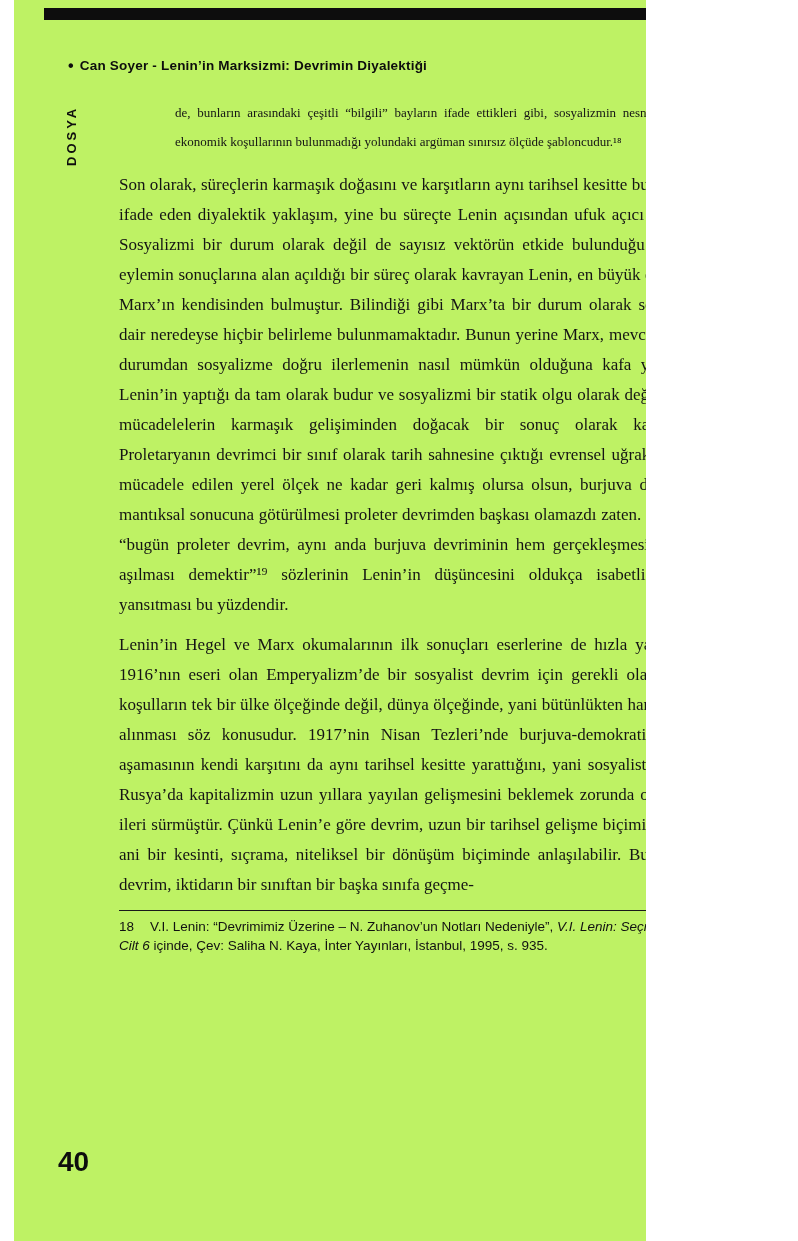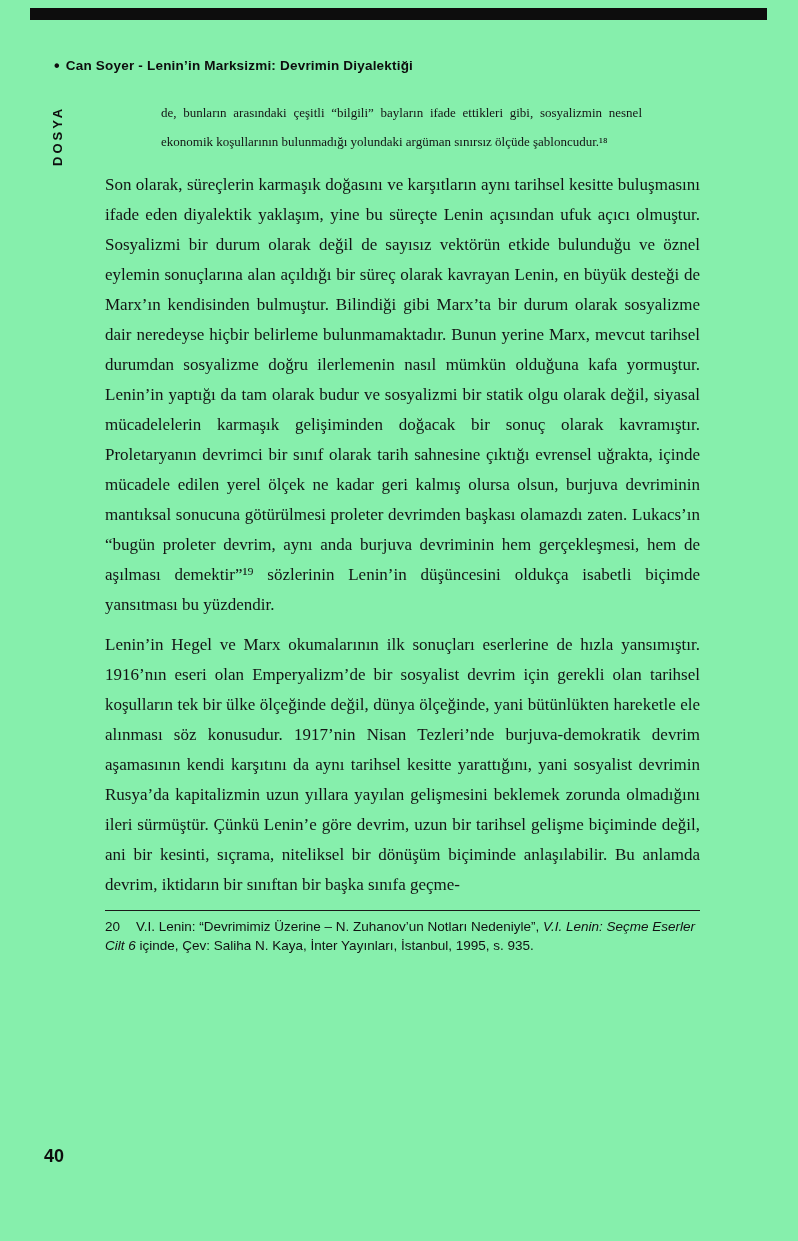--- a/index.html
+++ b/index.html
@@ -1,22 +1,23 @@
 <!DOCTYPE html>
 <html><head>
 <meta charset="utf-8">
 <style>
   html,body { margin:0; padding:0; background:#ffffff; }
   .page {
     position:relative;
-    width:798px; height:1241px;
-    background:#86efac;
+    width:632px; height:1241px;
+    background:#bef264;
     color:#141414;
     font-family:"Liberation Serif", serif;
     overflow:hidden;
+    margin-left:14px;
   }
   .topbar {
     position:absolute; left:30px; top:8px;
     width:737px; height:12px;
     background:#0d0d0d;
   }
   .header {
     position:absolute; left:54px; top:57px;
     font-family:"Liberation Sans", sans-serif;
     font-size:13.5px; font-weight:bold;
@@ -56,21 +57,21 @@
     font-family:"Liberation Sans", sans-serif;
     font-size:13.5px; line-height:19px;
     color:#111;
   }
   .footnote { margin:0 0 4px 0; text-align:left; }
   .fn-num { margin-right:16px; }
   .italic { font-style:italic; }
   .pagenum {
     position:absolute; left:44px; top:1146px;
     font-family:"Liberation Sans", sans-serif;
-    font-size:18px; font-weight:bold; color:#0d0d0d;
+    font-size:28px; font-weight:bold; color:#0d0d0d;
   }
 </style>
 </head>
 <body>
 
 <div class="page">
 
   <div class="topbar"></div>
 
   <div class="header">
@@ -82,21 +83,21 @@
   <div class="content">
 
     <div class="blockquote">de, bunların arasındaki çeşitli “bilgili” bayların ifade ettikleri gibi, sosyalizmin nesnel ekonomik koşullarının bulunmadığı yolundaki argüman sınırsız ölçüde şabloncudur.¹⁸</div>
 
     <p class="para">Son olarak, süreçlerin karmaşık doğasını ve karşıtların aynı tarihsel kesitte buluşmasını ifade eden diyalektik yaklaşım, yine bu süreçte Lenin açısından ufuk açıcı olmuştur. Sosyalizmi bir durum olarak değil de sayısız vektörün etkide bulunduğu ve öznel eylemin sonuçlarına alan açıldığı bir süreç olarak kavrayan Lenin, en büyük desteği de Marx’ın kendisinden bulmuştur. Bilindiği gibi Marx’ta bir durum olarak sosyalizme dair neredeyse hiçbir belirleme bulunmamaktadır. Bunun yerine Marx, mevcut tarihsel durumdan sosyalizme doğru ilerlemenin nasıl mümkün olduğuna kafa yormuştur. Lenin’in yaptığı da tam olarak budur ve sosyalizmi bir statik olgu olarak değil, siyasal mücadelelerin karmaşık gelişiminden doğacak bir sonuç olarak kavramıştır. Proletaryanın devrimci bir sınıf olarak tarih sahnesine çıktığı evrensel uğrakta, içinde mücadele edilen yerel ölçek ne kadar geri kalmış olursa olsun, burjuva devriminin mantıksal sonucuna götürülmesi proleter devrimden başkası olamazdı zaten. Lukacs’ın “bugün proleter devrim, aynı anda burjuva devriminin hem gerçekleşmesi, hem de aşılması demektir”¹⁹ sözlerinin Lenin’in düşüncesini oldukça isabetli biçimde yansıtması bu yüzdendir.</p>
 
     <p class="para">Lenin’in Hegel ve Marx okumalarının ilk sonuçları eserlerine de hızla yansımıştır. 1916’nın eseri olan Emperyalizm’de bir sosyalist devrim için gerekli olan tarihsel koşulların tek bir ülke ölçeğinde değil, dünya ölçeğinde, yani bütünlükten hareketle ele alınması söz konusudur. 1917’nin Nisan Tezleri’nde burjuva-demokratik devrim aşamasının kendi karşıtını da aynı tarihsel kesitte yarattığını, yani sosyalist devrimin Rusya’da kapitalizmin uzun yıllara yayılan gelişmesini beklemek zorunda olmadığını ileri sürmüştür. Çünkü Lenin’e göre devrim, uzun bir tarihsel gelişme biçiminde değil, ani bir kesinti, sıçrama, niteliksel bir dönüşüm biçiminde anlaşılabilir. Bu anlamda devrim, iktidarın bir sınıftan bir başka sınıfa geçme-</p>
 
     <div class="footnotes">
       <div class="footnote">
-        <span class="fn-num">20</span><span>V.I. Lenin: “Devrimimiz Üzerine – N. Zuhanov’un Notları Nedeniyle”, </span><span class="italic">V.I. Lenin: Seçme Eserler Cilt 6</span><span> içinde, Çev: Saliha N. Kaya, İnter Yayınları, İstanbul, 1995, s. 935.</span>
+        <span class="fn-num">18</span><span>V.I. Lenin: “Devrimimiz Üzerine – N. Zuhanov’un Notları Nedeniyle”, </span><span class="italic">V.I. Lenin: Seçme Eserler Cilt 6</span><span> içinde, Çev: Saliha N. Kaya, İnter Yayınları, İstanbul, 1995, s. 935.</span>
       </div>
     </div>
 
   </div>
 
   <div class="pagenum">40</div>
 
 </div>
 
 </body></html>

